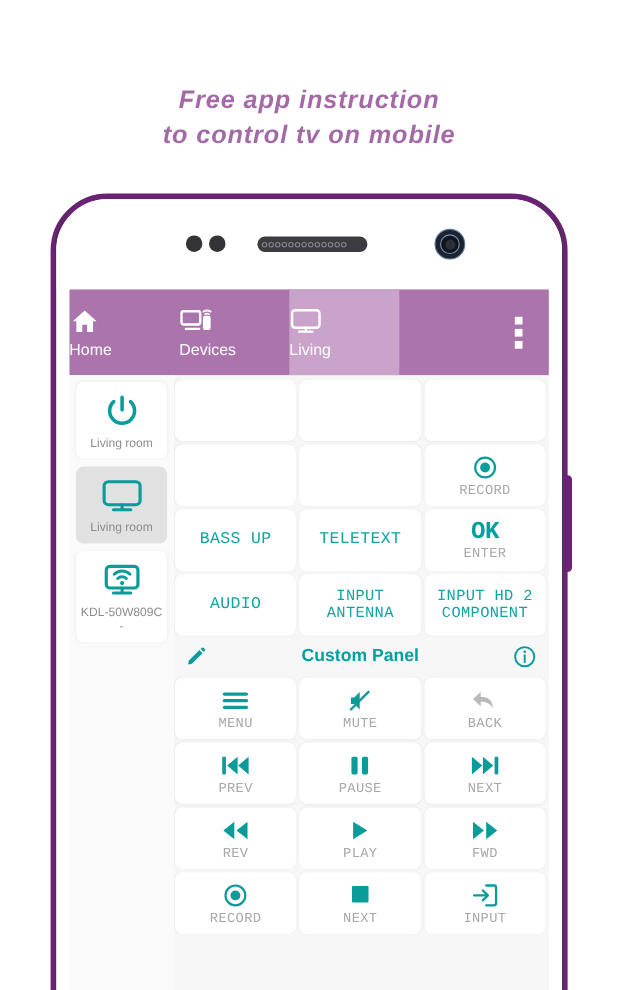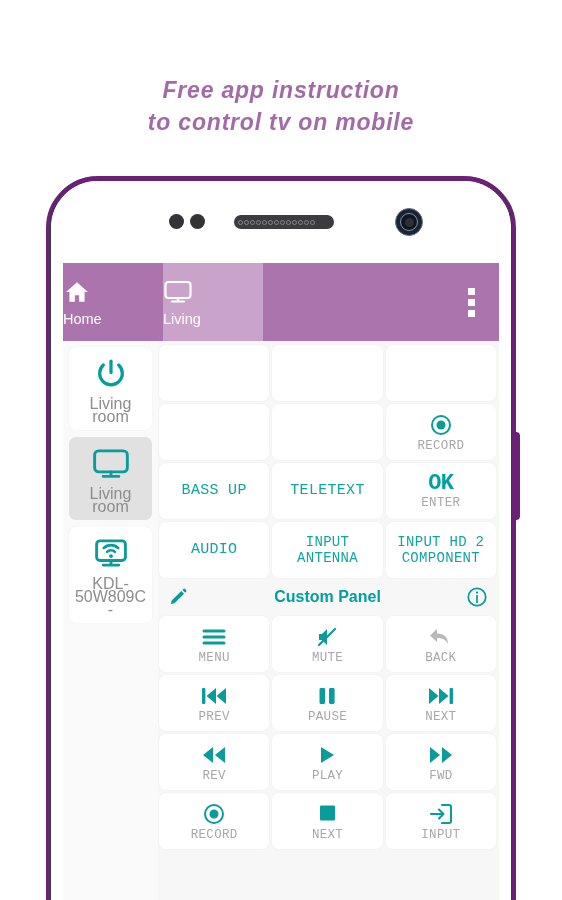--- a/index.html
+++ b/index.html
@@ -158,21 +158,21 @@
   .side-item {
     background: #ffffff;
     border-radius: 7px;
     padding: 10px 3px 7px 3px;
     display: flex; flex-direction: column;
     align-items: center; gap: 6px;
     box-shadow: 0 0 2px rgba(0,0,0,.06);
   }
   .side-item.selected { background: #e1e1e1; box-shadow: none; }
   .side-item .slbl {
-    font-size: 16px; color: #8d8d8d; text-align: center;
+    font-size: 11px; color: #8d8d8d; text-align: center;
     line-height: 13px; word-break: break-word;
   }
 
   .panel {
     flex: 1;
     padding: 4px 3px 0 1px;
     display: flex; flex-direction: column;
     overflow: hidden;
   }
   .grid {
@@ -256,20 +256,32 @@
 
       <div class="nav-tab">
         <span class="ic">
           <svg width="28" height="26" viewBox="0 0 24 24" fill="#ffffff">
             <path d="M12 3 L22 12 H19 V21 H14 V15 H10 V21 H5 V12 H2 Z"></path>
           </svg>
         </span>
         <span class="lbl">Home</span>
       </div>
 
+      <div class="nav-tab">
+        <span class="ic">
+          <svg width="32" height="26" viewBox="0 0 32 26" fill="none" stroke="#ffffff" stroke-width="2.2">
+            <rect x="2" y="4" width="17" height="12" rx="2"></rect>
+            <path d="M6 20 h12" stroke-linecap="round"></path>
+            <rect x="21.5" y="8" width="7" height="13" rx="2" fill="#ffffff" stroke="none"></rect>
+            <path d="M22 4.2 a6.5 6.5 0 0 1 6.4 0" stroke-width="1.8" stroke-linecap="round"></path>
+            <path d="M23.4 6.6 a4 4 0 0 1 3.7 0" stroke-width="1.6" stroke-linecap="round"></path>
+          </svg>
+        </span>
+        <span class="lbl">Devices</span>
+      </div>
 
       <div class="nav-tab active">
         <span class="ic">
           <svg width="30" height="26" viewBox="0 0 30 26" fill="none" stroke="#ffffff" stroke-width="2.2">
             <rect x="2.5" y="3" width="25" height="16" rx="3"></rect>
             <path d="M15 19 v3 M9 22.5 h12" stroke-linecap="round"></path>
           </svg>
         </span>
         <span class="lbl">Living</span>
       </div>

